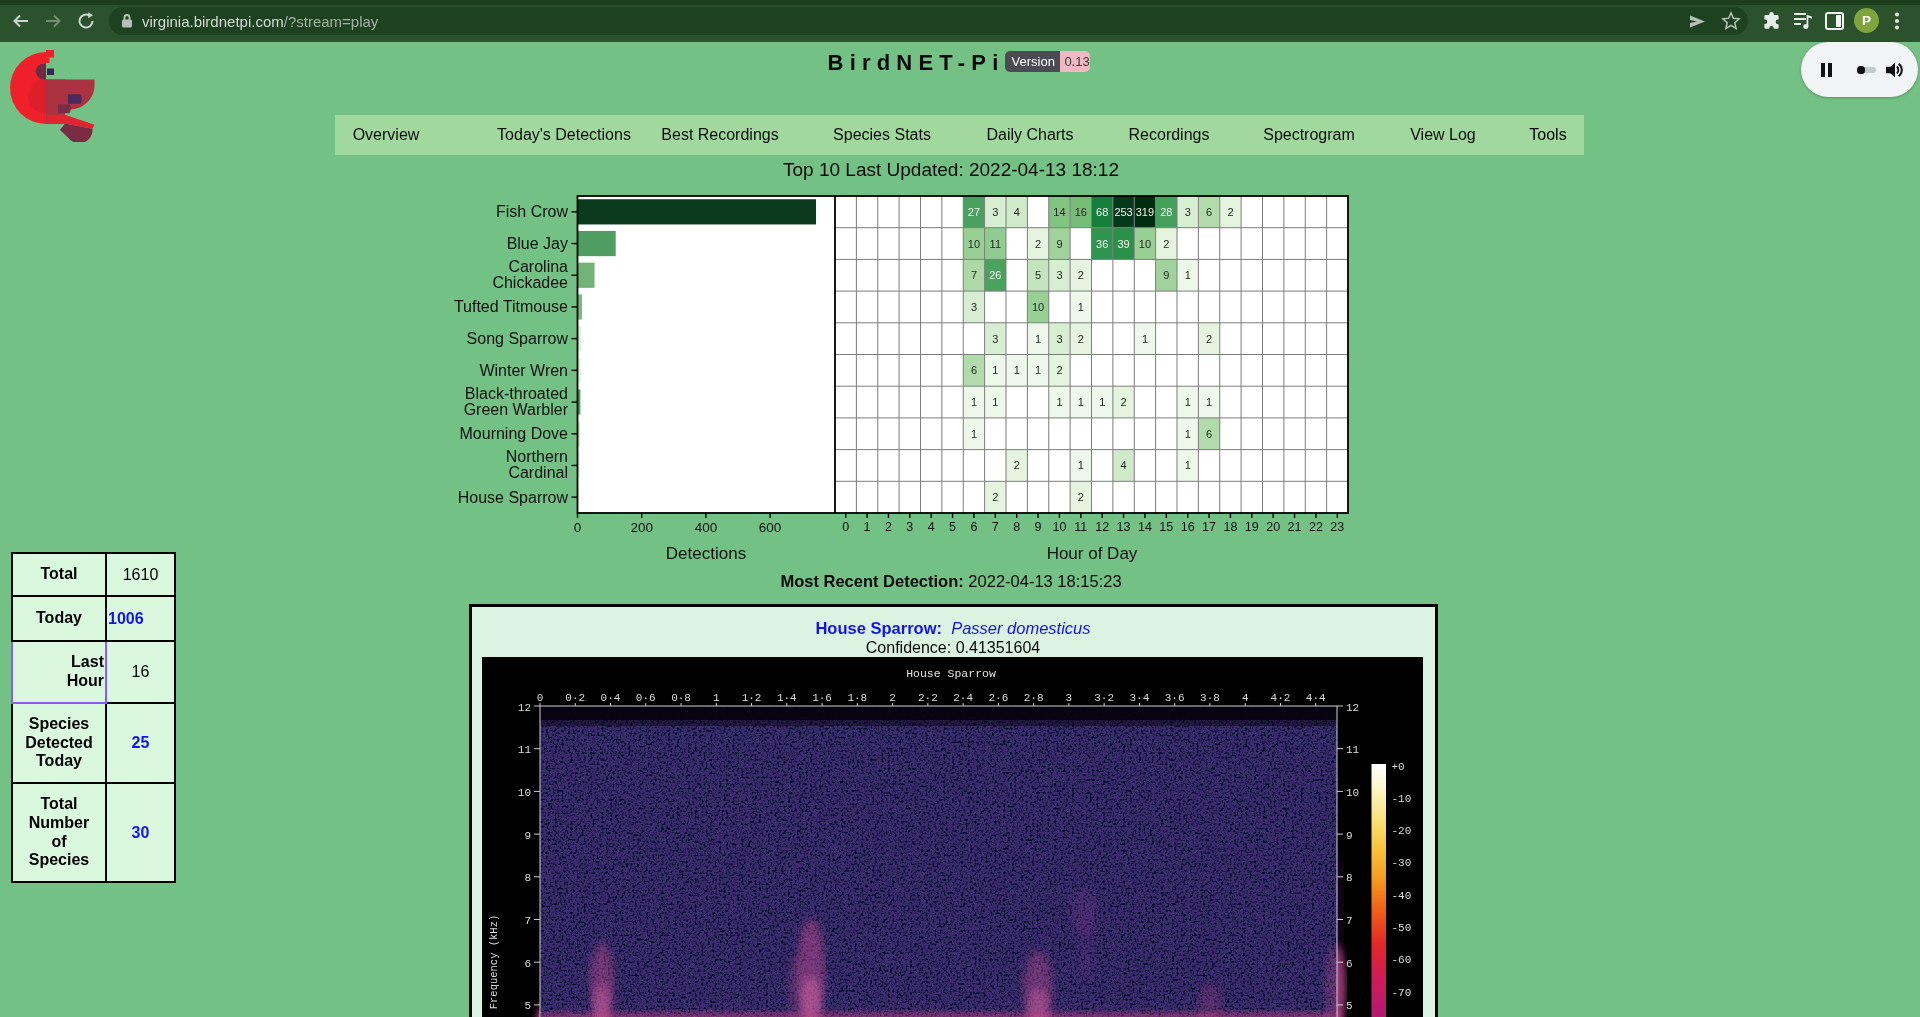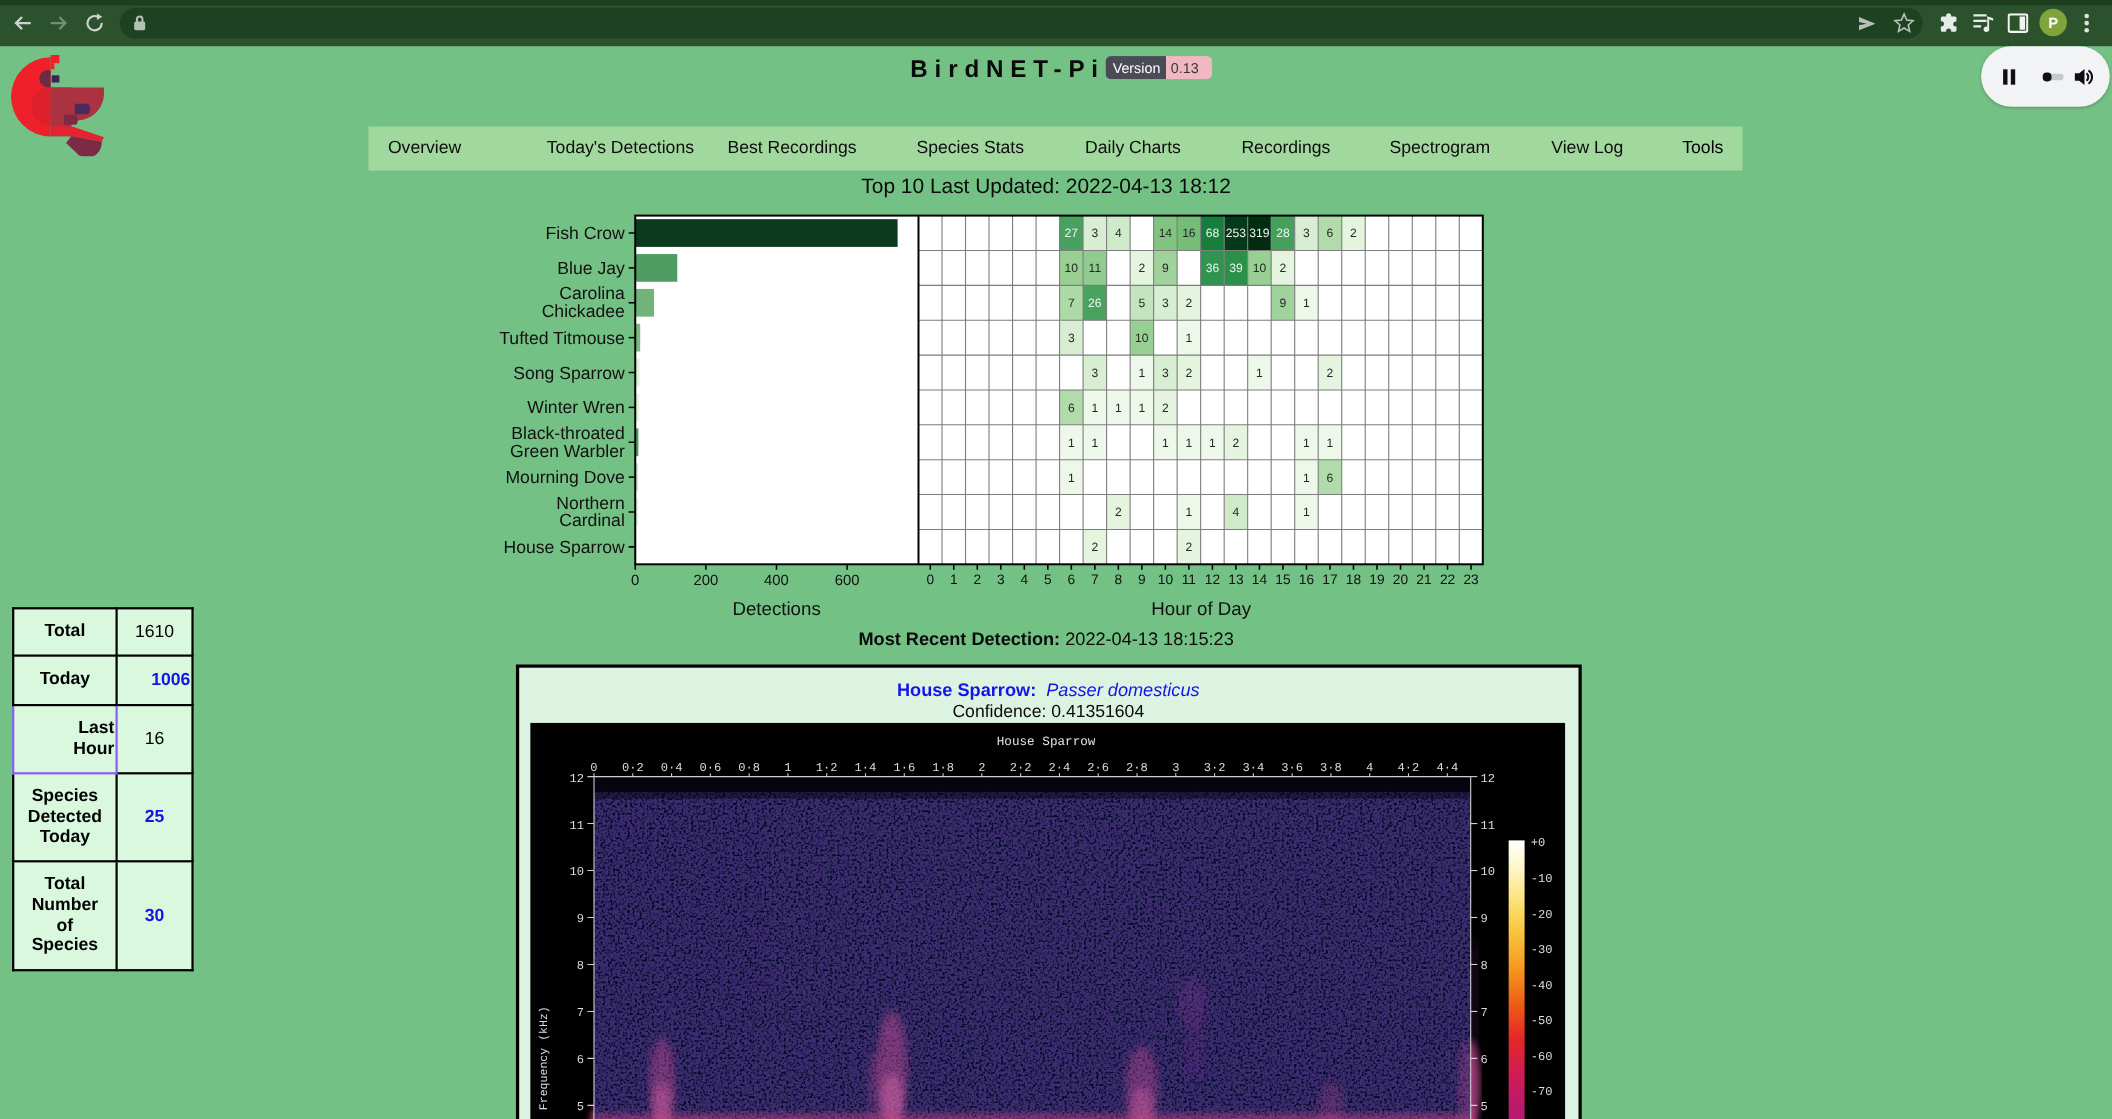--- a/index.html
+++ b/index.html
@@ -13,20 +13,21 @@
 <path d="M3,10 H16 M11,4.5 L16.5,10 L11,15.5" stroke="#728e74" stroke-width="2" fill="none"></path>
     </svg>
 <svg style="position:absolute;left:76px;top:11px" width="20" height="20" viewBox="0 0 20 20">
 <path d="M16.5,10 A6.5,6.5 0 1,1 13.2,4.4" stroke="#cdd3cd" stroke-width="2" fill="none"></path>
 <path d="M12.2,1.2 L17,4.2 L12.2,7.2 Z" fill="#cdd3cd"></path>
     </svg>
 <svg style="position:absolute;left:120px;top:13px" width="14" height="16" viewBox="0 0 14 16">
 <rect x="2" y="6.5" width="10" height="8" rx="1.5" fill="#b7c0b7"></rect>
 <path d="M4.5,7 V4.5 A2.5,2.5 0 0,1 9.5,4.5 V7" stroke="#b7c0b7" stroke-width="1.8" fill="none"></path>
     </svg>
+<div style="position:absolute;left:142px;top:0;height:42px;line-height:44px;font-size:15px;color:#d4dad4;font-family:'Liberation Sans',sans-serif">virginia.birdnetpi.com<span style="color:#a3b2a4">/?stream=play</span></div>
 <svg style="position:absolute;left:1688px;top:12px" width="19" height="19" viewBox="0 0 19 19">
 <path d="M2,3.5 L17,9.5 L2,15.5 L2,11 L9,9.5 L2,8 Z" fill="#b7c0b7"></path>
     </svg>
 <svg style="position:absolute;left:1721px;top:11px" width="20" height="20" viewBox="0 0 20 20">
 <path d="M10,1.8 L12.4,7.2 L18.2,7.8 L13.8,11.7 L15.1,17.5 L10,14.4 L4.9,17.5 L6.2,11.7 L1.8,7.8 L7.6,7.2 Z" fill="none" stroke="#b7c0b7" stroke-width="1.5"></path>
     </svg>
 <svg style="position:absolute;left:1762px;top:11px" width="20" height="20" viewBox="0 0 20 20">
 <path d="M7.2,3.4 a2.3,2.3 0 0 1 4.6,0 V4 h3.4 a1.4,1.4 0 0 1 1.4,1.4 v3.2 h-0.6 a2.3,2.3 0 0 0 0,4.6 h0.6 v3.2 a1.4,1.4 0 0 1 -1.4,1.4 h-3.4 v-0.6 a2.3,2.3 0 0 0 -4.6,0 v0.6 H3.8 a1.4,1.4 0 0 1 -1.4,-1.4 v-3.4 h0.6 a2.3,2.3 0 0 0 0,-4.6 H2.4 V5.4 A1.4,1.4 0 0 1 3.8,4 h3.4 Z" fill="#e8ece8"></path>
     </svg>
 <svg style="position:absolute;left:1793px;top:12px" width="20" height="18" viewBox="0 0 20 18">
@@ -70,21 +71,21 @@
 <div style="position:absolute;left:26.5px;top:20.5px;width:4.5px;height:14px;background:#101014"></div>
 <div style="position:absolute;left:56.5px;top:25px;width:18px;height:5.5px;background:#c6cacd;border-radius:2.75px"></div>
 <div style="position:absolute;left:56px;top:24px;width:8px;height:7.5px;background:#101014;border-radius:3.5px"></div>
 <svg style="position:absolute;left:85px;top:20px" width="17" height="16" viewBox="0 0 17 16">
 <path d="M0,4.7 h4.2 L9,0.8 V15.2 L4.2,11.3 H0 Z" fill="#101014"></path>
 <path d="M10.8,4.6 A4.4,4.4 0 0,1 10.8,11.4" stroke="#101014" stroke-width="1.9" fill="none"></path>
 <path d="M12.6,1.9 A7.4,7.4 0 0,1 12.6,14.1" stroke="#101014" stroke-width="1.9" fill="none"></path>
     </svg>
 </div>
 <div style="position:absolute;left:916px;top:50px;transform:translateX(-50%);font-size:22px;font-weight:bold;letter-spacing:6.2px;color:#0a0a0a;white-space:nowrap">BirdNET-Pi</div>
-<div style="position:absolute;left:1005px;top:51px;height:21px;border-radius:5px;overflow:hidden;font-size:13px;line-height:21px;white-space:nowrap"><span style="background:#4b4b55;color:#fff;padding:3px 5.5px 3px 6.5px">Version</span><span style="background:#f2b8c2;color:#38383d;padding:3px 12px 3px 4px">0.13</span></div>
+<div style="position:absolute;left:1005px;top:51px;height:21px;border-radius:5px;overflow:hidden;font-size:13px;line-height:21px;white-space:nowrap"><span style="background:#4b4b55;color:#fff;padding:3px 5.5px 3px 6.5px">Version</span><span style="background:#f2b8c2;color:#38383d;padding:3px 0 3px 4px">0.13</span></div>
 <div style="position:absolute;left:335px;top:115px;width:1249px;height:40px;background:#a1d89d"></div>
 <div style="position:absolute;left:386px;top:126px;transform:translateX(-50%);font-size:16px;color:#0d0d0d;font-family:'Liberation Sans',sans-serif;white-space:nowrap">Overview</div>
 <div style="position:absolute;left:564px;top:126px;transform:translateX(-50%);font-size:16px;color:#0d0d0d;font-family:'Liberation Sans',sans-serif;white-space:nowrap">Today's Detections</div>
 <div style="position:absolute;left:720px;top:126px;transform:translateX(-50%);font-size:16px;color:#0d0d0d;font-family:'Liberation Sans',sans-serif;white-space:nowrap">Best Recordings</div>
 <div style="position:absolute;left:882px;top:126px;transform:translateX(-50%);font-size:16px;color:#0d0d0d;font-family:'Liberation Sans',sans-serif;white-space:nowrap">Species Stats</div>
 <div style="position:absolute;left:1030px;top:126px;transform:translateX(-50%);font-size:16px;color:#0d0d0d;font-family:'Liberation Sans',sans-serif;white-space:nowrap">Daily Charts</div>
 <div style="position:absolute;left:1169px;top:126px;transform:translateX(-50%);font-size:16px;color:#0d0d0d;font-family:'Liberation Sans',sans-serif;white-space:nowrap">Recordings</div>
 <div style="position:absolute;left:1309px;top:126px;transform:translateX(-50%);font-size:16px;color:#0d0d0d;font-family:'Liberation Sans',sans-serif;white-space:nowrap">Spectrogram</div>
 <div style="position:absolute;left:1443px;top:126px;transform:translateX(-50%);font-size:16px;color:#0d0d0d;font-family:Liberation Sans, sans-serif;white-space:nowrap">View Log</div>
 <div style="position:absolute;left:1548px;top:126px;transform:translateX(-50%);font-size:16px;color:#000000;font-family:'Liberation Sans',sans-serif;white-space:nowrap">Tools</div>
@@ -334,21 +335,21 @@
 <text x="652" y="373" font-size="17" fill="#111" text-anchor="middle" font-family="Liberation Sans">Hour of Day</text>
 </svg>
 <table style="position:absolute;left:11px;top:552px;border-collapse:collapse;table-layout:fixed;width:163px;font-family:'Liberation Sans',sans-serif">
 <tbody>
       <tr style="height:43px">
         <td style="width:94px;border:2px solid #000;background:#d9f8de;text-align:center;font-weight:bold;font-size:16px;line-height:1.18">Total</td>
         <td style="width:69px;border:2px solid #000;background:#d9f8de;text-align:center;font-size:16px;color:#000">1610</td>
       </tr>
 <tr style="height:45px">
         <td style="width:94px;border:2px solid #000;background:#d9f8de;text-align:center;font-weight:bold;font-size:16px;line-height:1.18">Today</td>
-        <td style="width:69px;border:2px solid #000;background:#d9f8de;text-align:right;font-size:16px;color:#1414e8;font-weight:bold">1006</td>
+        <td style="width:69px;border:2px solid #000;background:#d9f8de;text-align:left;font-size:16px;color:#1414e8;font-weight:bold">1006</td>
       </tr>
 <tr style="height:62px">
         <td style="width:94px;border:2px solid #8b5cf6;background:#d9f8de;text-align:right;font-weight:bold;font-size:16px;line-height:1.18">Last<br>Hour</td>
         <td style="width:69px;border:2px solid #000;background:#d9f8de;text-align:center;font-size:16px;color:#000">16</td>
       </tr>
 <tr style="height:80px">
         <td style="width:94px;border:2px solid #000;background:#d9f8de;text-align:center;font-weight:bold;font-size:16px;line-height:1.18">Species<br>Detected<br>Today</td>
         <td style="width:69px;border:2px solid #000;background:#d9f8de;text-align:center;font-size:16px;color:#1414e8;font-weight:bold">25</td>
       </tr>
 <tr style="height:99px">

